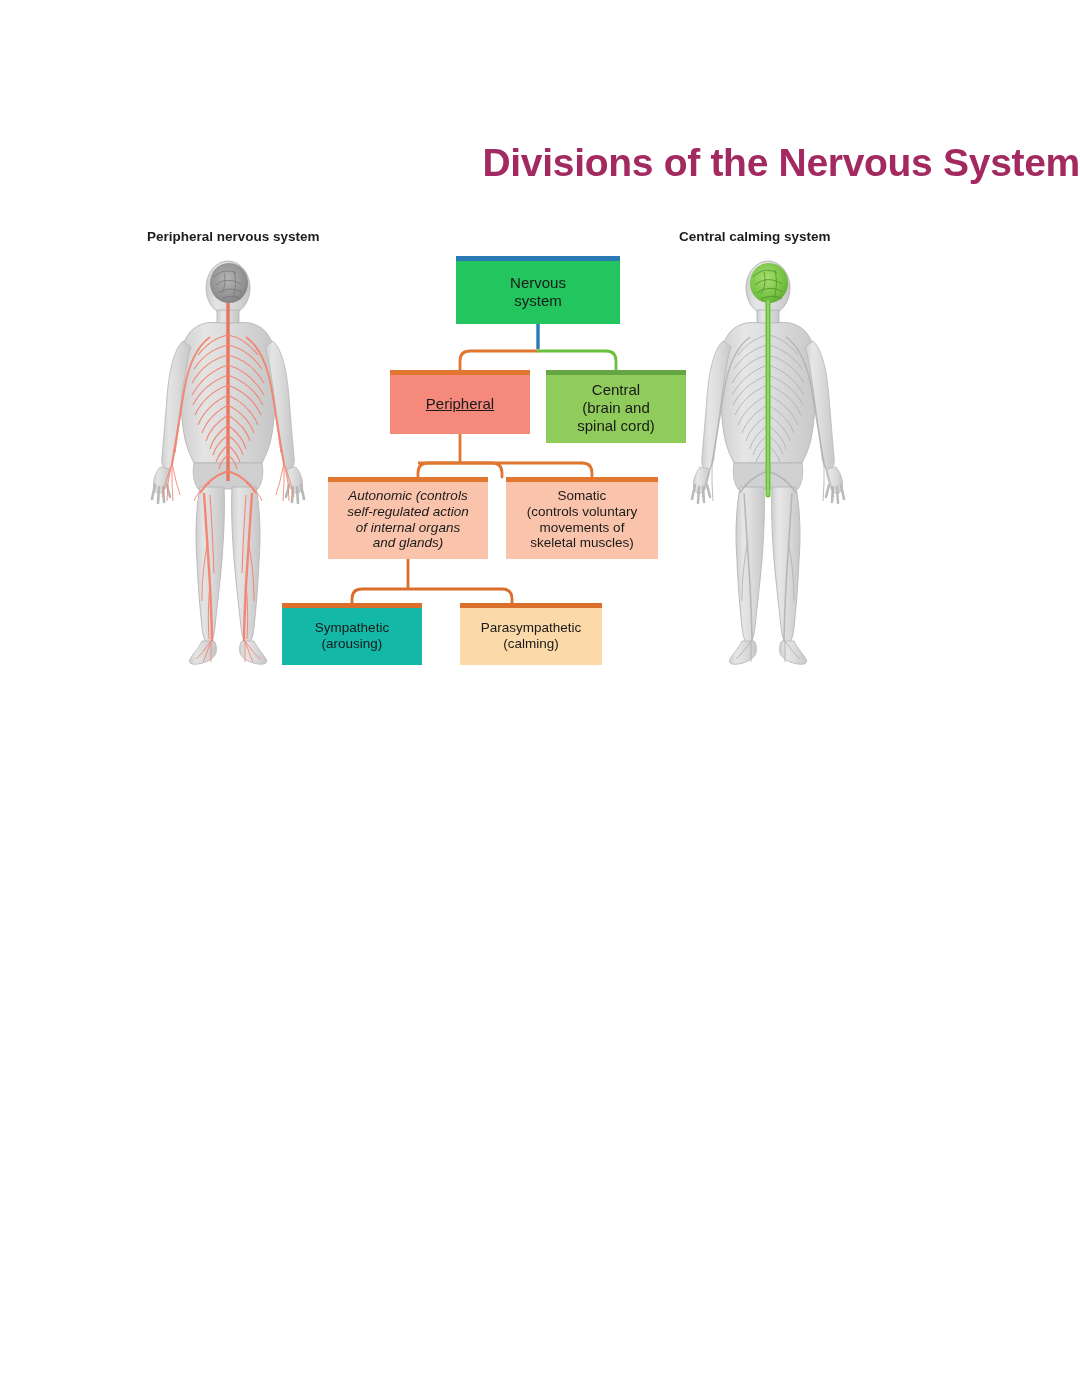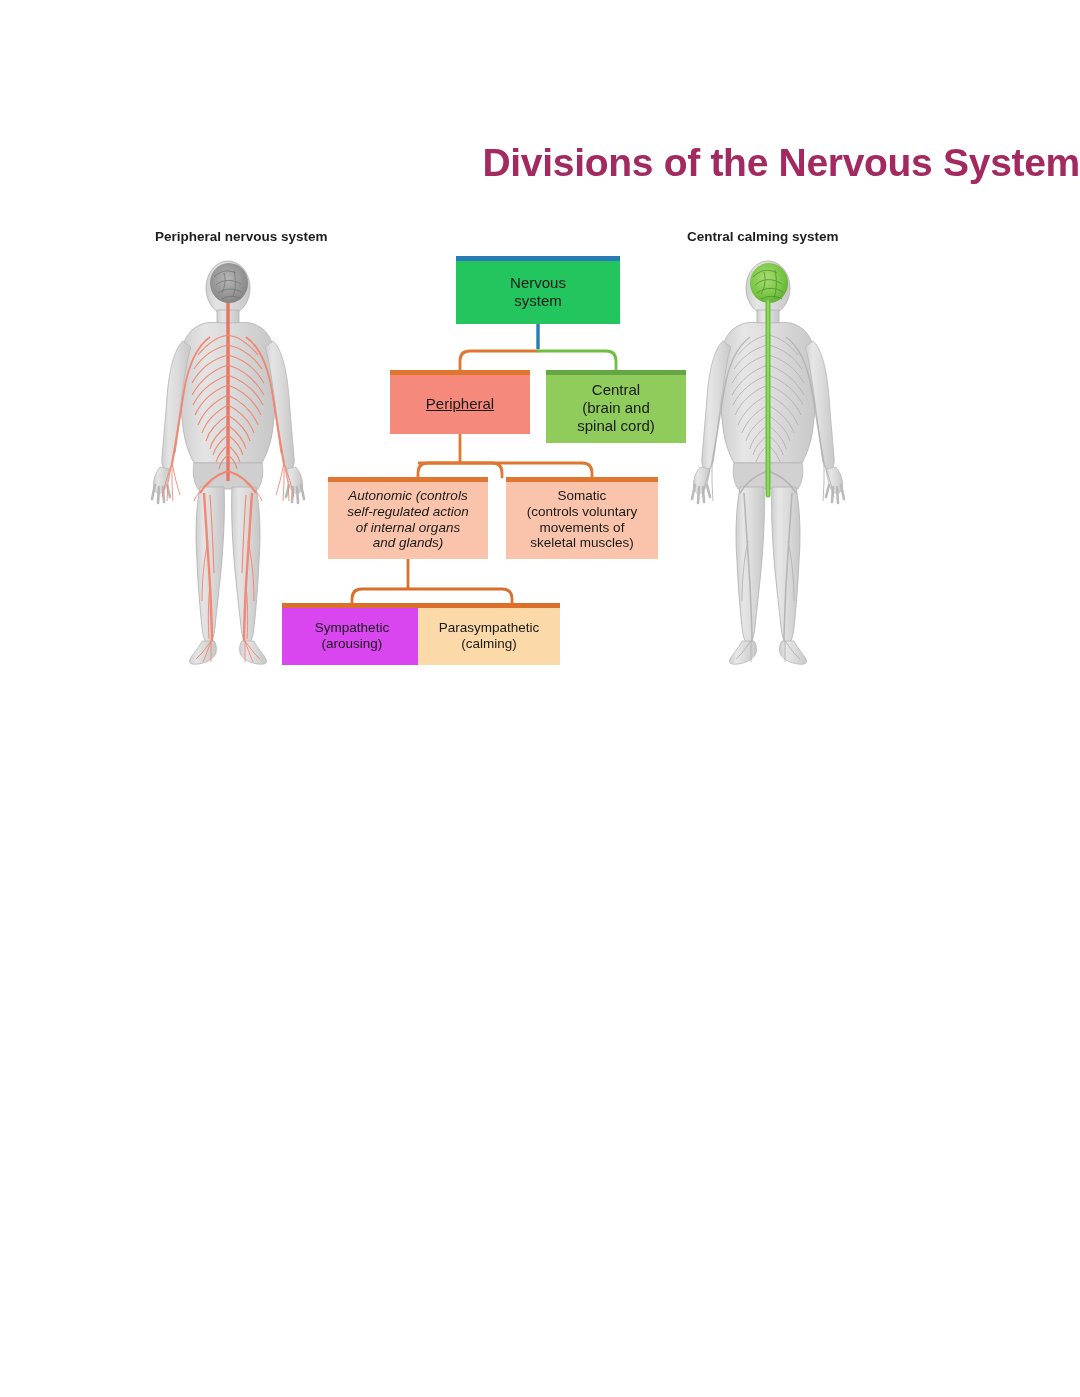--- a/index.html
+++ b/index.html
@@ -38,21 +38,20 @@
     font-family: "Liberation Sans", sans-serif;
   }
 
   
   .side-caption {
     position: absolute;
     font-size: 13.5px;
     font-weight: bold;
     color: #1d1d1d;
     white-space: nowrap;
-    margin-left: 8px;
   }
   #caption-pns { left: 147px; top: 229px; }
   #caption-cns { left: 679px; top: 229px; }
 
   
   .figure-wrap {
     position: absolute;
     top: 255px;
     width: 170px;
     height: 412px;
@@ -117,27 +116,27 @@
   
   #node-somatic {
     left: 506px; top: 477px; width: 152px; height: 82px;
     background: #fac4ac;
     border-top: 5px solid #e0762f;
     font-size: 13.5px;
   }
   
   #node-sympathetic {
     left: 282px; top: 603px; width: 140px; height: 62px;
-    background: #d946ef;
+    background: #14b8a6;
     border-top: 5px solid #d96f2b;
     font-size: 13.5px;
   }
   
   #node-parasympathetic {
-    left: 418px; top: 603px; width: 142px; height: 62px;
+    left: 460px; top: 603px; width: 142px; height: 62px;
     background: #fbd9a8;
     border-top: 5px solid #d96f2b;
     font-size: 13.5px;
   }
 </style>
 </head>
 <body>
 
 <div id="page">
 

